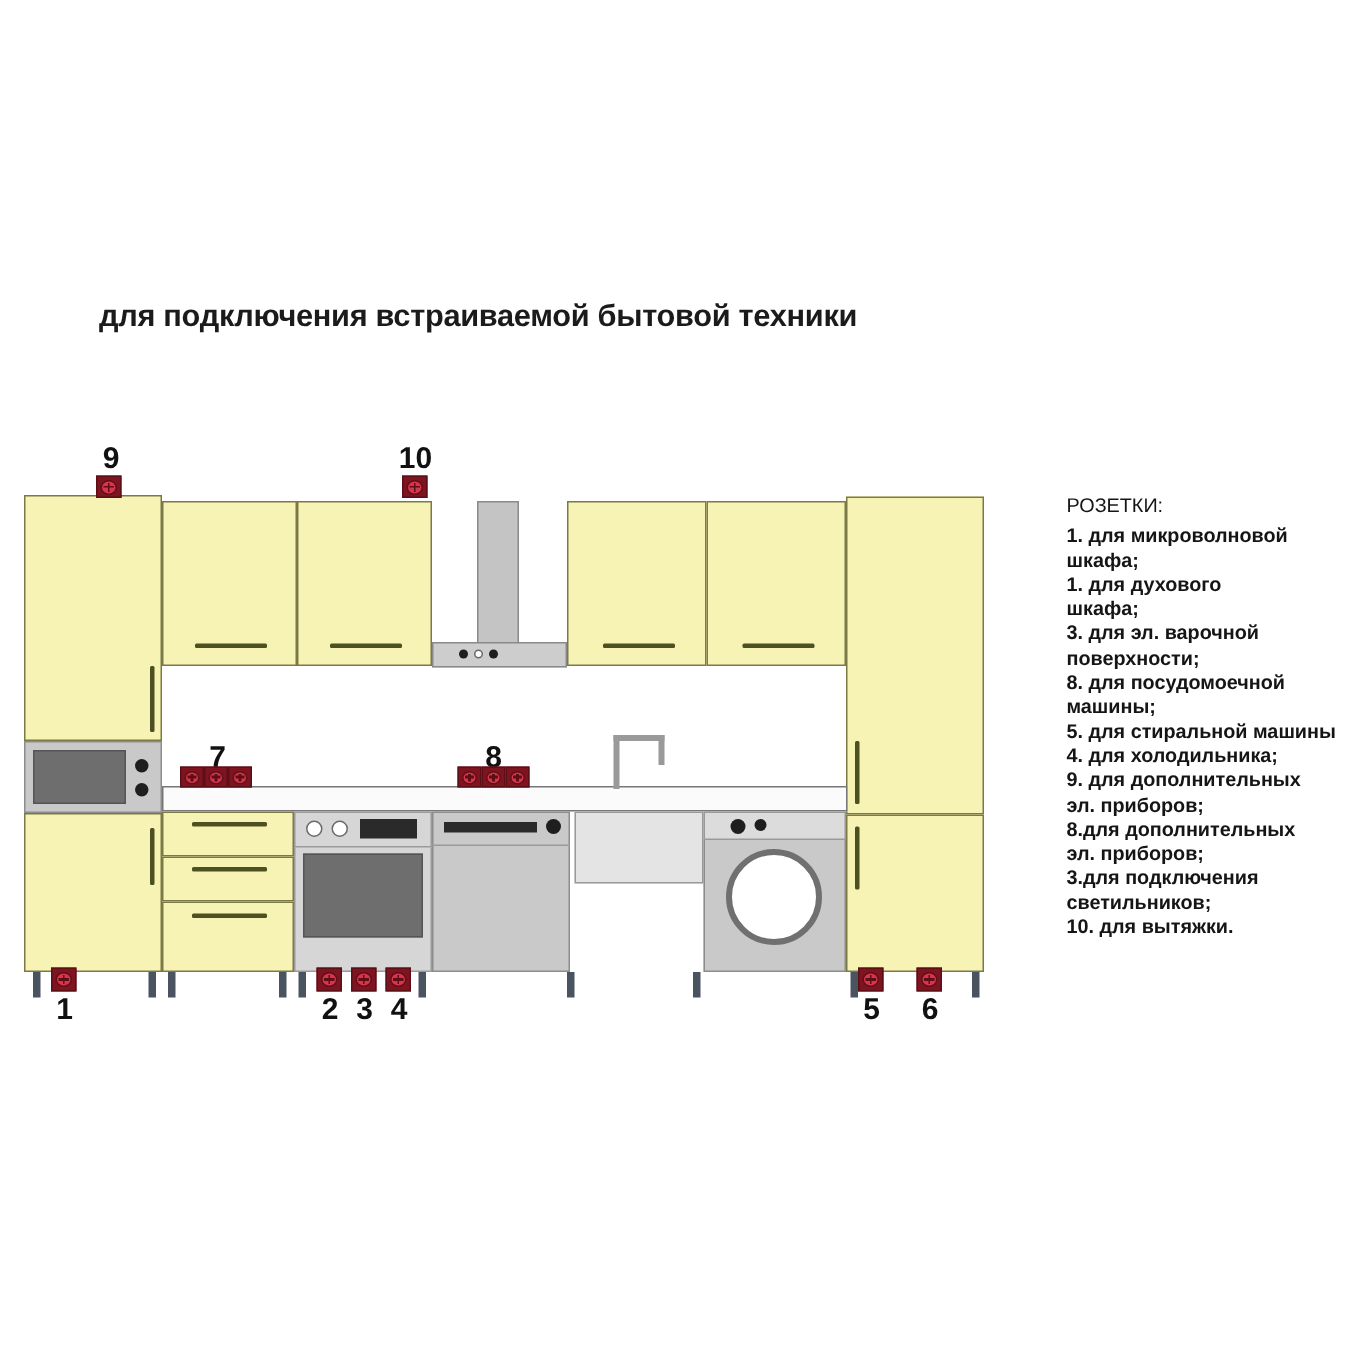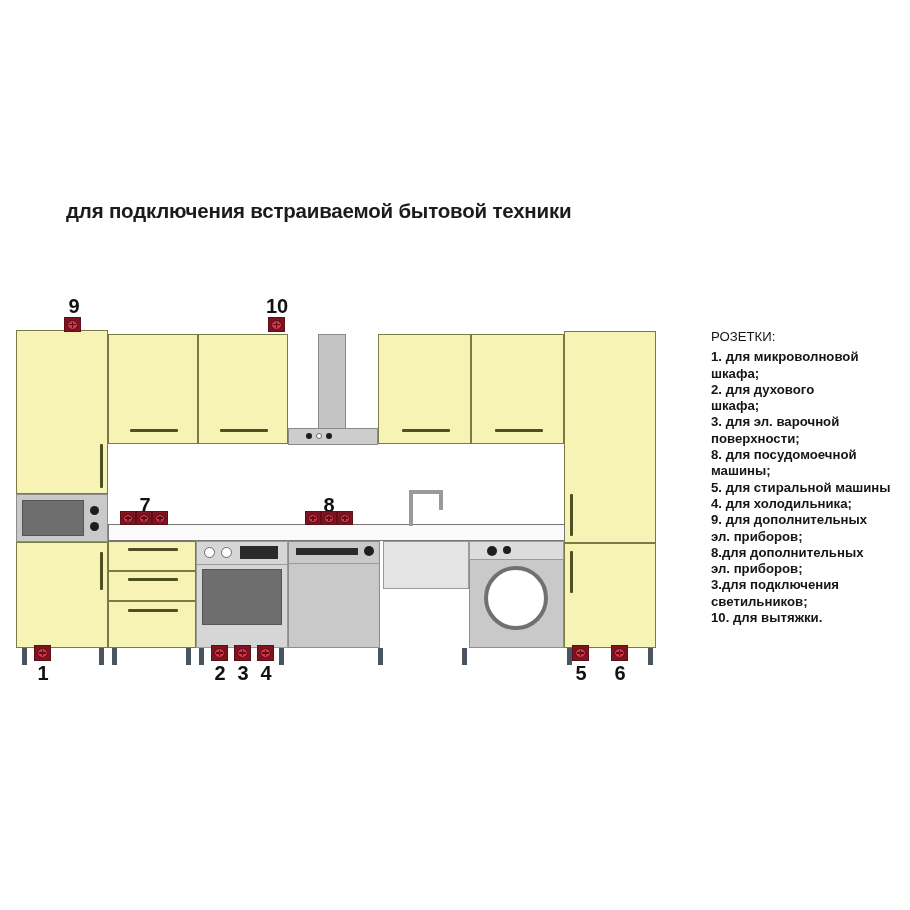--- a/index.html
+++ b/index.html
@@ -158,21 +158,21 @@
 <div id="stage">
 
   <div class="title">
     <span class="l2">для подключения встраиваемой бытовой техники</span>
   </div>
 
   <div class="legend">
     <span class="lg-head">РОЗЕТКИ:</span>
     <span class="lg-item">1. для микроволновой</span>
     <span class="lg-item">шкафа;</span>
-    <span class="lg-item">2. для духового</span>
+    <span class="lg-item">1. для духового</span>
     <span class="lg-item">шкафа;</span>
     <span class="lg-item">3. для эл. варочной</span>
     <span class="lg-item">поверхности;</span>
     <span class="lg-item">8. для посудомоечной</span>
     <span class="lg-item">машины;</span>
     <span class="lg-item">5. для стиральной машины</span>
     <span class="lg-item">4. для холодильника;</span>
     <span class="lg-item">9. для дополнительных</span>
     <span class="lg-item">эл. приборов;</span>
     <span class="lg-item">8.для дополнительных</span>

